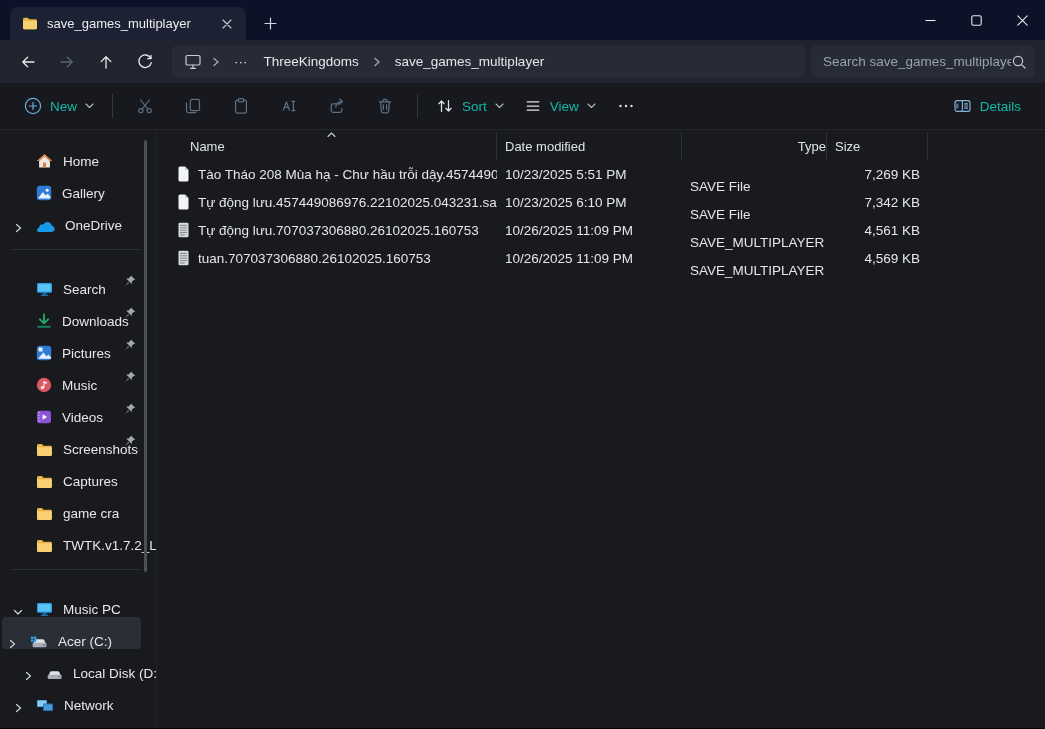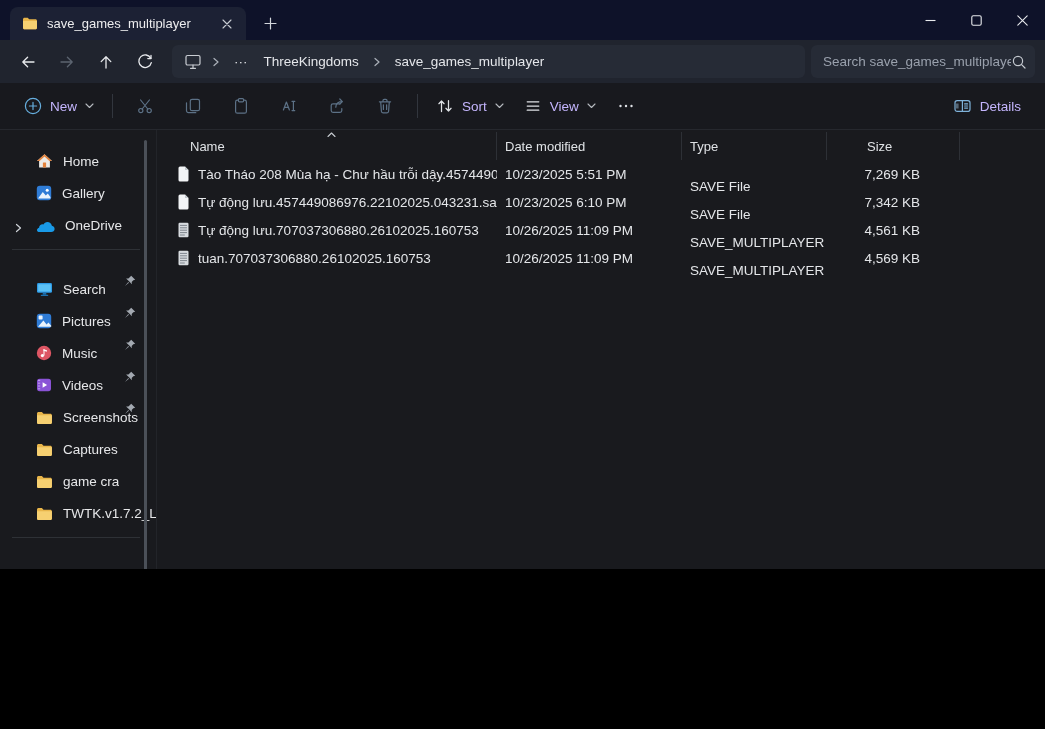--- a/index.html
+++ b/index.html
@@ -1,18 +1,18 @@
 <!DOCTYPE html>
 <html><head>
 <meta charset="utf-8">
 <style>
   * { margin:0; padding:0; box-sizing:border-box; }
   html,body { background:#000; }
   .window{
-    position:relative; width:1045px; height:569px; overflow:hidden;
+    position:relative; width:1045px; height:728px; overflow:hidden;
     background:#191a1e; color:#e6e8ea;
     font-family:"Liberation Sans","DejaVu Sans",sans-serif; font-size:13.5px;
   }
   
   .titlebar{position:relative; height:40px; background:#0e1229;}
   .tab{
     position:absolute; left:10px; top:7px; width:236px; height:33px;
     background:#1c2134; border-radius:8px 8px 0 0;
     display:flex; align-items:center; gap:9px; padding:0 8px 0 12px;
   }
@@ -33,21 +33,21 @@
   .crumb-sep{display:flex; align-items:center; padding:0 2px;}
   .search-box{width:224px; height:33px; flex:none; background:#262b36; border-radius:6px;
     display:flex; align-items:center; margin-right:2px; padding:0 8px 0 12px; overflow:hidden;}
   .search-box input{flex:1; min-width:0; background:transparent; border:none; outline:none;
     color:#e4e6ea; font-family:inherit; font-size:13.5px;}
   .search-box input::placeholder{color:#9aa1ad; opacity:1;}
   
   .toolbar{height:47px; background:#18191e; border-bottom:1px solid #26282e;
     display:flex; align-items:center; padding:0 14px;}
   .tool-btn{display:flex; align-items:center; gap:8px; height:34px; padding:0 10px;
-    border-radius:4px; flex:none; color:#c4b5fd;}
+    border-radius:4px; flex:none; color:#14b8a6;}
   .tool-icon-btn{width:48px; height:34px; display:flex; align-items:center; justify-content:center; flex:none;}
   .tool-sep{width:1px; height:24px; background:#32363e; margin:0 8px; flex:none;}
   .toolbar-spacer{flex:1;}
   
   .body{display:flex; height:599px;}
   .sidebar{position:relative; width:157px; flex:none; padding-top:7px;
     border-right:1px solid #222429; overflow:hidden;}
   .side-item{position:relative; height:32px; display:flex; align-items:flex-end;
     padding-left:36px; gap:10px; white-space:nowrap;}
   .side-item.with-chev{padding-left:10px;}
@@ -60,22 +60,22 @@
   .side-gap{height:32px; display:flex; align-items:center;}
   .side-gap .line{flex:1; height:1px; background:#2e3136; margin:0 16px 0 12px;}
   .side-scrollbar{position:absolute; right:9px; top:10px; width:3px; height:432px;
     background:#4b5058; border-radius:2px;}
   
   .content{position:relative; flex:1; overflow:hidden;}
   .list-header{display:flex; height:28px; margin-top:2px; color:#dfe2e5; font-size:13px;}
   .hcell{position:relative; display:flex; align-items:center; border-right:1px solid #2d3036;}
   .hcell.c-name{width:340px; padding-left:33px;}
   .hcell.c-date{width:185px; padding-left:8px;}
-  .hcell.c-type{width:145px; padding-left:8px;}
-  .hcell.c-size{width:101px; padding-left:8px;margin-left:32px;}
+  .hcell.c-type{width:145px; padding-left:8px;justify-content:flex-end;}
+  .hcell.c-size{width:101px; padding-left:8px;}
   .sort-caret{position:absolute; left:170px; top:0px;}
   .frow{display:flex; height:28px; align-items:center; color:#e4e6e9;}
   .fcell{white-space:nowrap; overflow:hidden;}
   .fc-name{width:340px; display:flex; align-items:center; gap:8px; padding-left:20px;}
   .fc-date{width:185px; padding-left:8px;}
   .fc-type{width:145px; padding-left:8px;margin-top:24px;}
   .fc-size{width:101px; padding-right:8px; text-align:right;}
   svg{display:block;}
 </style>
 </head>
@@ -315,20 +315,36 @@
           <svg width="12" height="12" viewBox="0 0 12 12">
               <g fill="#a3a9b1">
                 <path d="M7.2 0.8l4 4-1.9.5-1.6 1.6.2 2.3L5 6.3 2.1 3.4l2.3.2L6 2z"></path>
                 <path d="M4.3 7.1L1 11l3.9-3.3z"></path>
               </g>
             </svg>
         </span>
       </div>
 
 
+      <div class="side-item">
+        <svg width="16" height="16" viewBox="0 0 16 16">
+            <path d="M8 1.5v8.2" stroke="#21a366" stroke-width="2" stroke-linecap="round"></path>
+            <path d="M3.8 6.2L8 10.4l4.2-4.2" fill="none" stroke="#21a366" stroke-width="2" stroke-linecap="round" stroke-linejoin="round"></path>
+            <path d="M2.2 13.8h11.6" stroke="#14805a" stroke-width="2" stroke-linecap="round"></path>
+          </svg>
+        <span class="side-label">Downloads</span>
+        <span class="pin">
+          <svg width="12" height="12" viewBox="0 0 12 12">
+              <g fill="#a3a9b1">
+                <path d="M7.2 0.8l4 4-1.9.5-1.6 1.6.2 2.3L5 6.3 2.1 3.4l2.3.2L6 2z"></path>
+                <path d="M4.3 7.1L1 11l3.9-3.3z"></path>
+              </g>
+            </svg>
+        </span>
+      </div>
 
       <div class="side-item">
         <svg width="16" height="16" viewBox="0 0 16 16">
             <rect x="0.8" y="0.8" width="14.4" height="14.4" rx="3" fill="#2f7cd6"></rect>
             <rect x="2.6" y="2.6" width="4" height="4" rx="0.8" fill="#eaf3fc"></rect>
             <path d="M2 13.8L7.4 7.6l3.2 3.8 1.8-1.9 2.8 3.3v1z" fill="#eaf3fc"></path>
           </svg>
         <span class="side-label">Pictures</span>
         <span class="pin">
           <svg width="12" height="12" viewBox="0 0 12 12">

